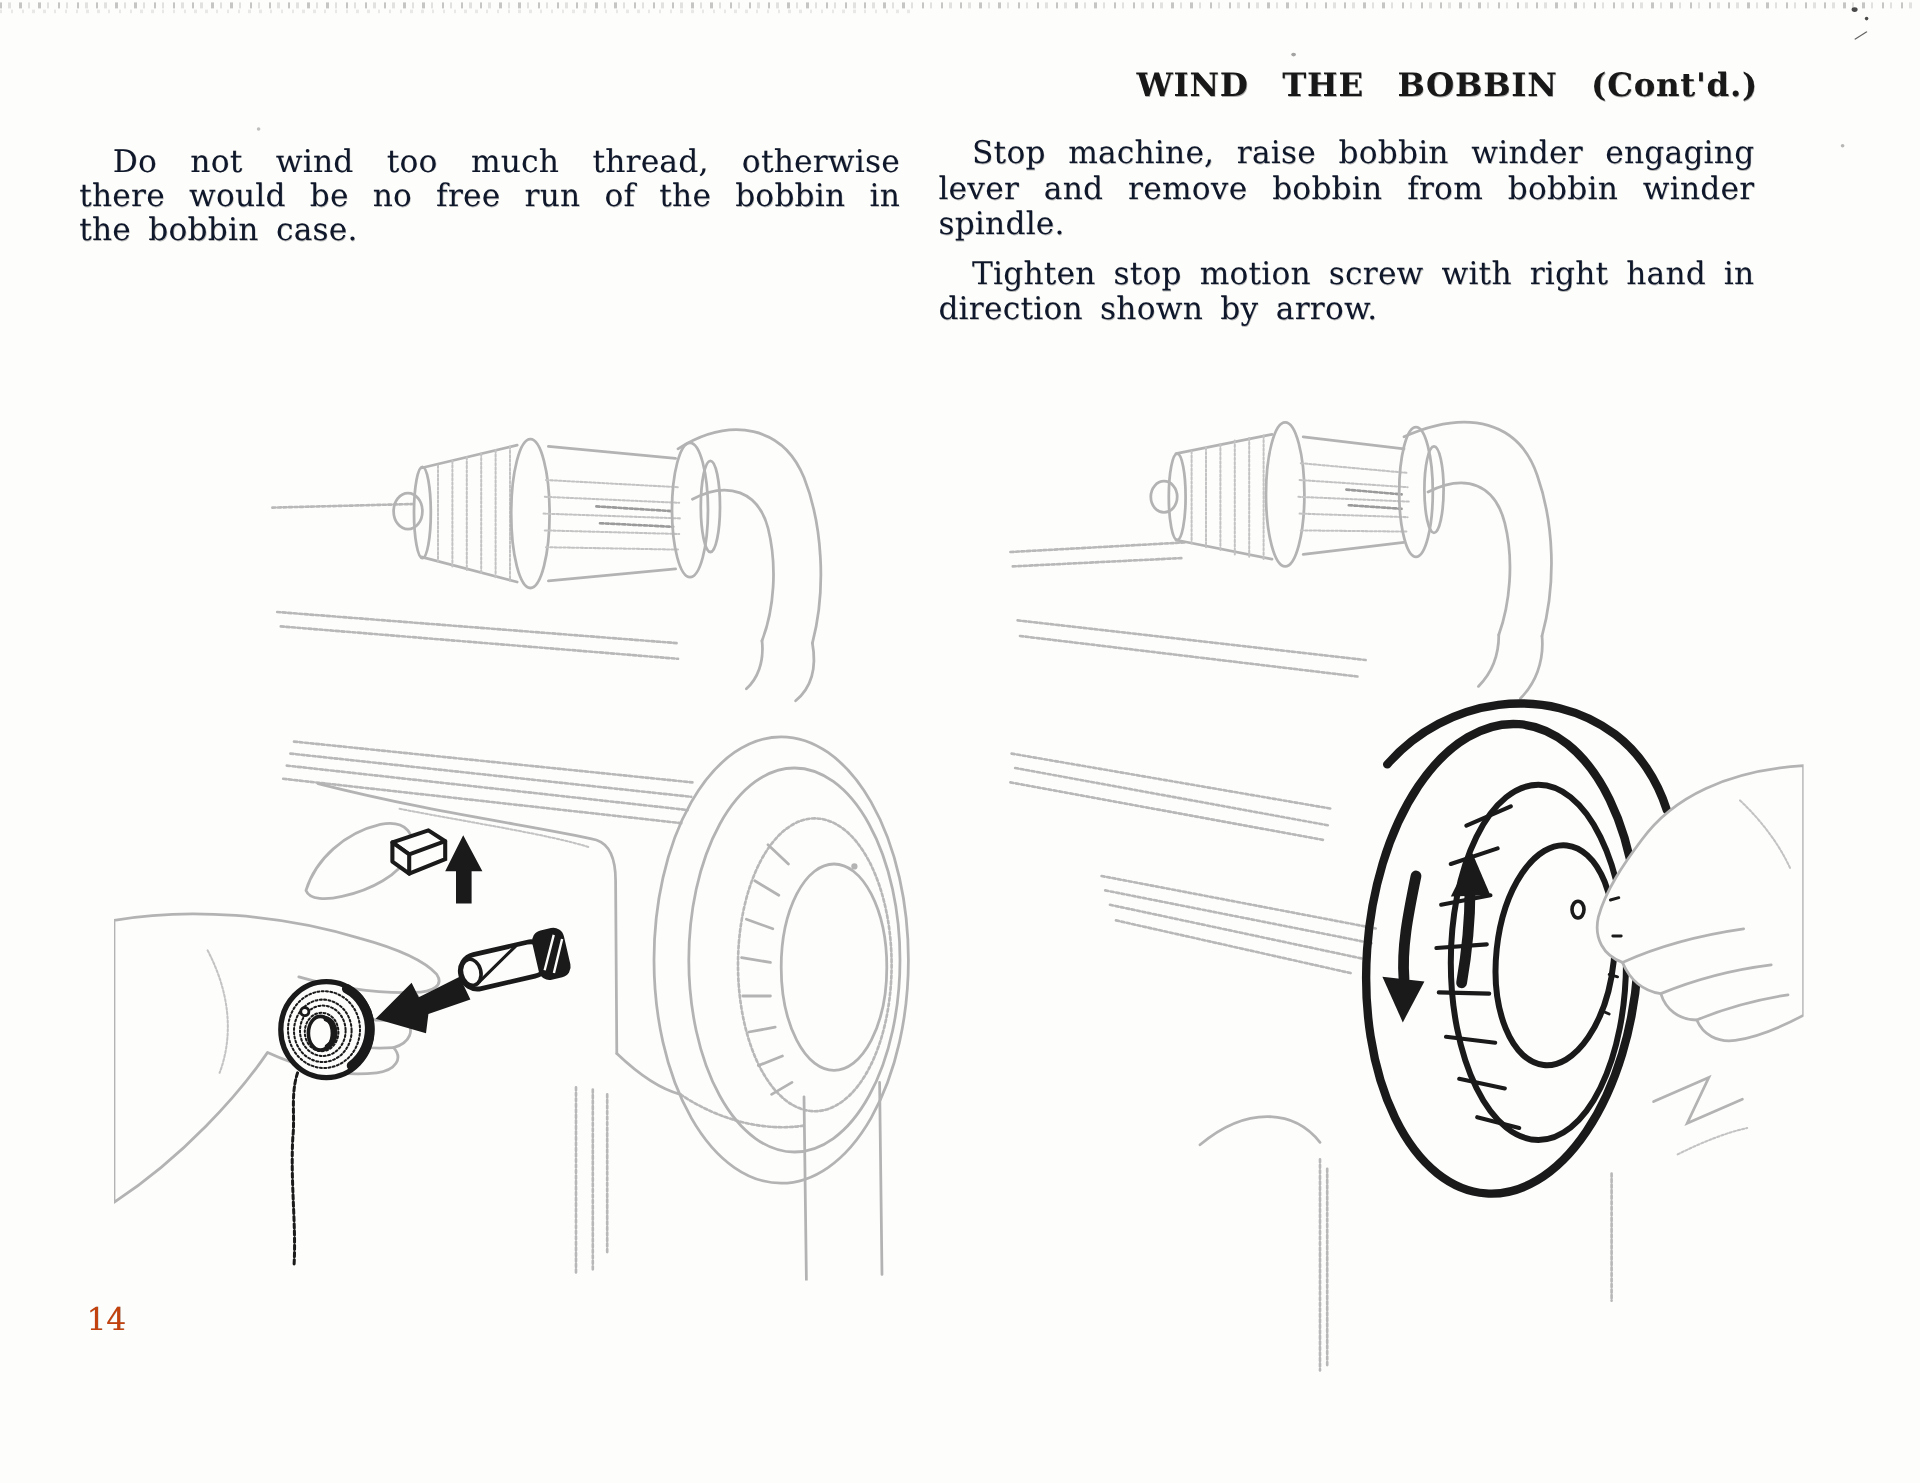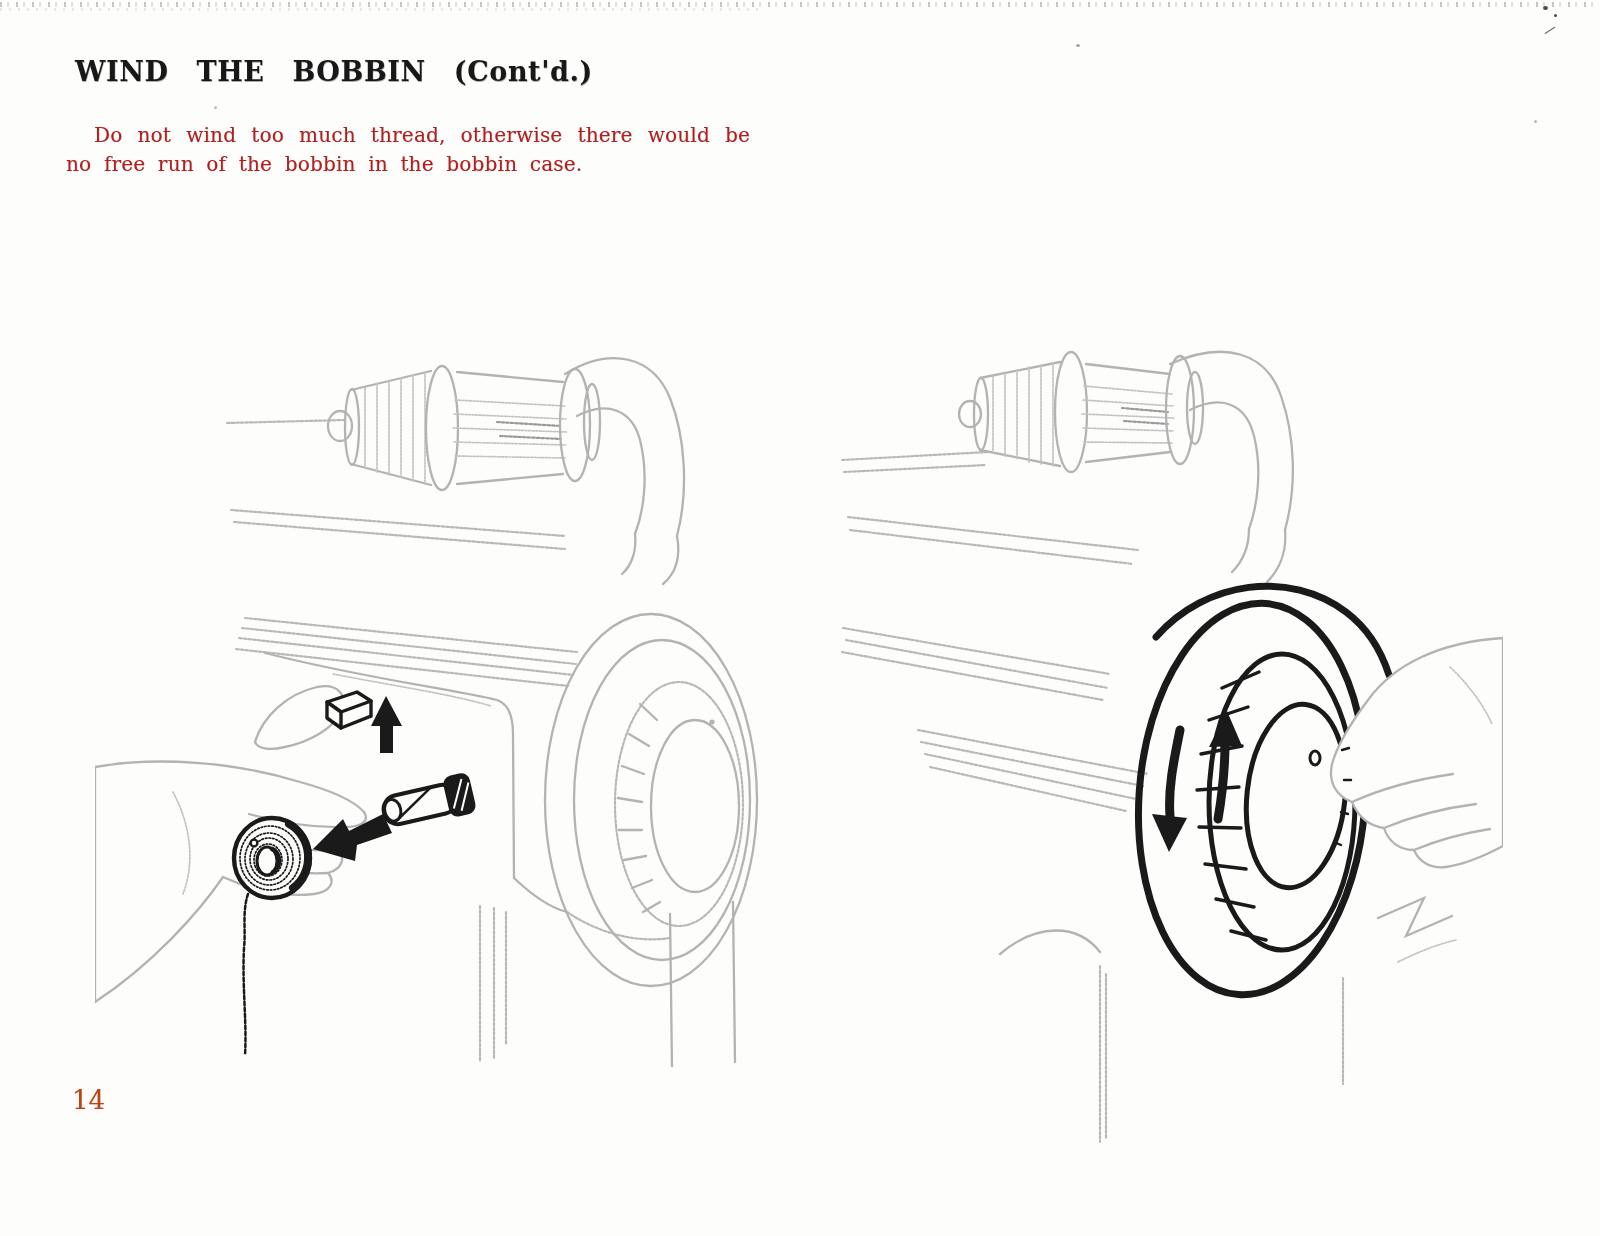--- a/index.html
+++ b/index.html
@@ -18,27 +18,27 @@
   }
   .scan-edge2{
     position:absolute;top:8px;left:0;width:760px;height:3px;opacity:.25;
     background-image:repeating-linear-gradient(90deg,
       rgba(90,90,90,.5) 0 2px, transparent 2px 9px);
   }
   .speck{position:absolute;background:#4a4a4a;border-radius:50%;}
   .smudge{position:absolute;color:#3a3a3a;font-size:14px;transform:rotate(40deg);opacity:.8;}
 
   .title{
-    position:absolute;left:75px;top:56px;width:1390px;text-align:left;
+    position:absolute;left:75px;top:56px;width:1390px;text-align:right;
     font-size:27px;font-weight:bold;color:#181818;
     letter-spacing:.6px;word-spacing:18px;
     text-shadow:.5px .5px 0 rgba(25,25,25,.35);
   }
   .col{
-    position:absolute;font-size:20px;line-height:28.5px;color:#b91c1c;
+    position:absolute;font-size:26px;line-height:28.5px;color:#0f172a;
     text-align:justify;letter-spacing:.2px;word-spacing:6px;
     text-shadow:.45px .45px 0 rgba(30,30,30,.3);
   }
   .col p{margin:0;text-indent:28px;}
   .col p + p{margin-top:12px;}
   .col-left{left:66px;top:121px;width:684px;}
   .col-right{left:782px;top:114px;width:680px;line-height:29.5px;}
   .pageno{
     position:absolute;left:72px;top:1085px;font-size:26px;color:#c2410c;
     text-shadow:.4px .4px 0 rgba(30,30,30,.3);
@@ -67,20 +67,24 @@
   <div class="speck" style="left:1076px;top:44px;width:4px;height:3px;opacity:.5"></div>
   <div class="speck" style="left:1534px;top:120px;width:3px;height:3px;opacity:.4"></div>
   <div class="speck" style="left:214px;top:106px;width:3px;height:3px;opacity:.35"></div>
 
   <div class="title">WIND THE BOBBIN (Cont'd.)</div>
 
   <div class="col col-left">
     <p>Do not wind too much thread, otherwise there would be no free run of the bobbin in the bobbin case.</p>
   </div>
 
+  <div class="col col-right">
+    <p>Stop machine, raise bobbin winder engaging lever and remove bobbin from bobbin winder spindle.</p>
+    <p>Tighten stop motion screw with right hand in direction shown by arrow.</p>
+  </div>
 
   <svg class="fig" style="left:95px;top:322px" width="670" height="745" viewBox="0 0 670 745">
     <g>
       <path class="skd" d="M132,101 L250,98"></path>
 
       <g>
         <ellipse class="sk" cx="245" cy="104" rx="12" ry="15"></ellipse>
         <ellipse class="sk" cx="257" cy="105" rx="7" ry="38"></ellipse>
         <path class="sk" d="M256,68 L336,49 M256,142 L336,163"></path>
         <path class="skt" d="M270,66 L270,146 M282,62 L282,150 M294,59 L294,153 M306,56 L306,156 M318,53 L318,159 M330,50 L330,162"></path>

